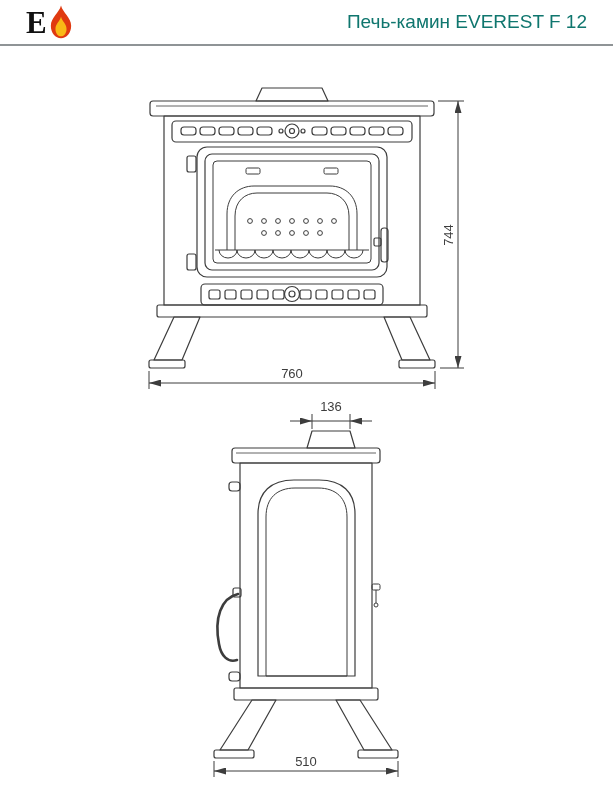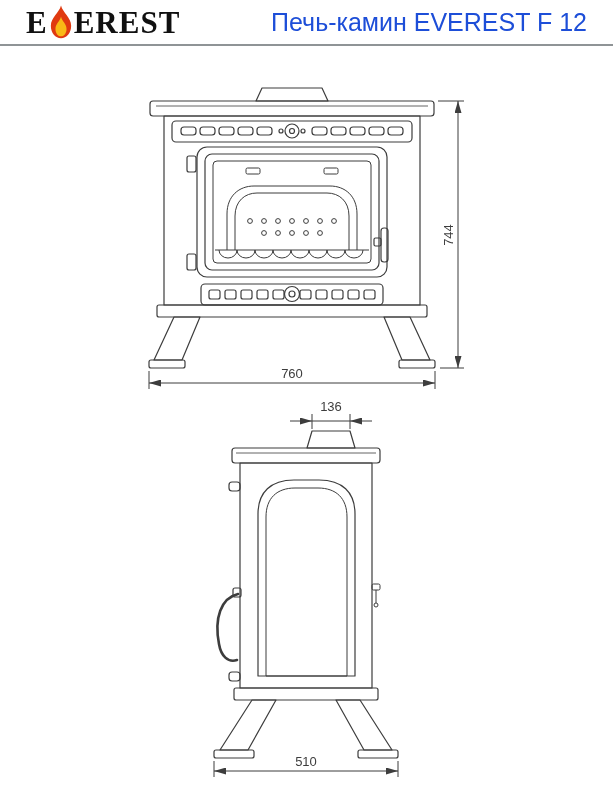--- a/index.html
+++ b/index.html
@@ -4,39 +4,38 @@
 <style>
   html,body{margin:0;padding:0;background:#ffffff;}
   .page{position:relative;width:613px;height:789px;background:#fff;overflow:hidden;
         font-family:"Liberation Sans",sans-serif;}
   .header{position:absolute;top:0;left:0;width:613px;height:46px;
           display:flex;align-items:center;justify-content:space-between;
           padding:0 26px;box-sizing:border-box;border-bottom:2px solid #8f9496;}
   .logo{display:flex;align-items:center;font-family:"Liberation Serif",serif;
         font-weight:700;font-size:31px;color:#101010;letter-spacing:1px;line-height:1;}
   .logo .flame{display:inline-block;margin:0 1px 0 1px;transform:translateY(2px);}
-  .title{font-size:25px;color:#1d4ed8;font-weight:400;}
+  .title{font-size:19px;color:#0f766e;font-weight:400;}
   svg text{font-family:"Liberation Sans",sans-serif;font-size:13px;fill:#3d3d3d;}
   .drawing{position:absolute;left:0;top:0;}
 </style>
 </head>
 <body>
 
 <div class="page">
 
   <div class="header">
     <div class="logo">
       <span>E</span>
       <span class="flame">
         <svg width="24" height="34" viewBox="0 0 26 36">
           <path d="M13 0 C15 8 24 13 24 22 C24 30 19 35.5 13 35.5 C7 35.5 2 30 2 22 C2 13 11 8 13 0 Z" fill="#e03a10"></path>
           <path d="M13 12 C14 17.5 19 19.5 19 25.5 C19 30.5 16 33.5 13 33.5 C10 33.5 7 30.5 7 25.5 C7 19.5 12 17.5 13 12 Z" fill="#f9b916"></path>
         </svg>
       </span>
-      <span>EREST</span>
     </div>
     <div class="title">Печь-камин EVEREST F 12</div>
   </div>
 
   <svg class="drawing" width="613" height="789" viewBox="0 0 613 789">
     <defs>
       <marker id="mend" markerWidth="12" markerHeight="7" refX="12" refY="3.5" orient="auto" markerUnits="userSpaceOnUse">
         <path d="M0 0 L12 3.5 L0 7 Z" fill="#3d3d3d"></path>
       </marker>
       <marker id="mstart" markerWidth="12" markerHeight="7" refX="0" refY="3.5" orient="auto" markerUnits="userSpaceOnUse">

